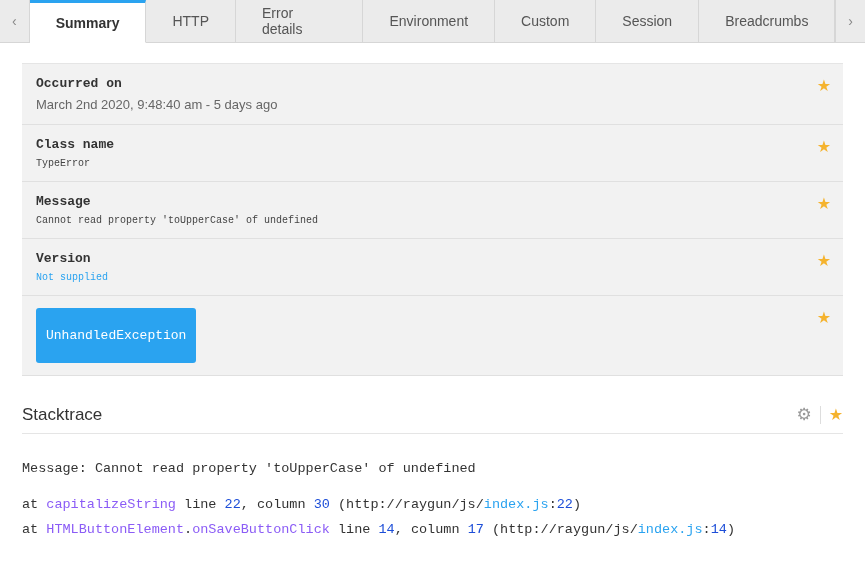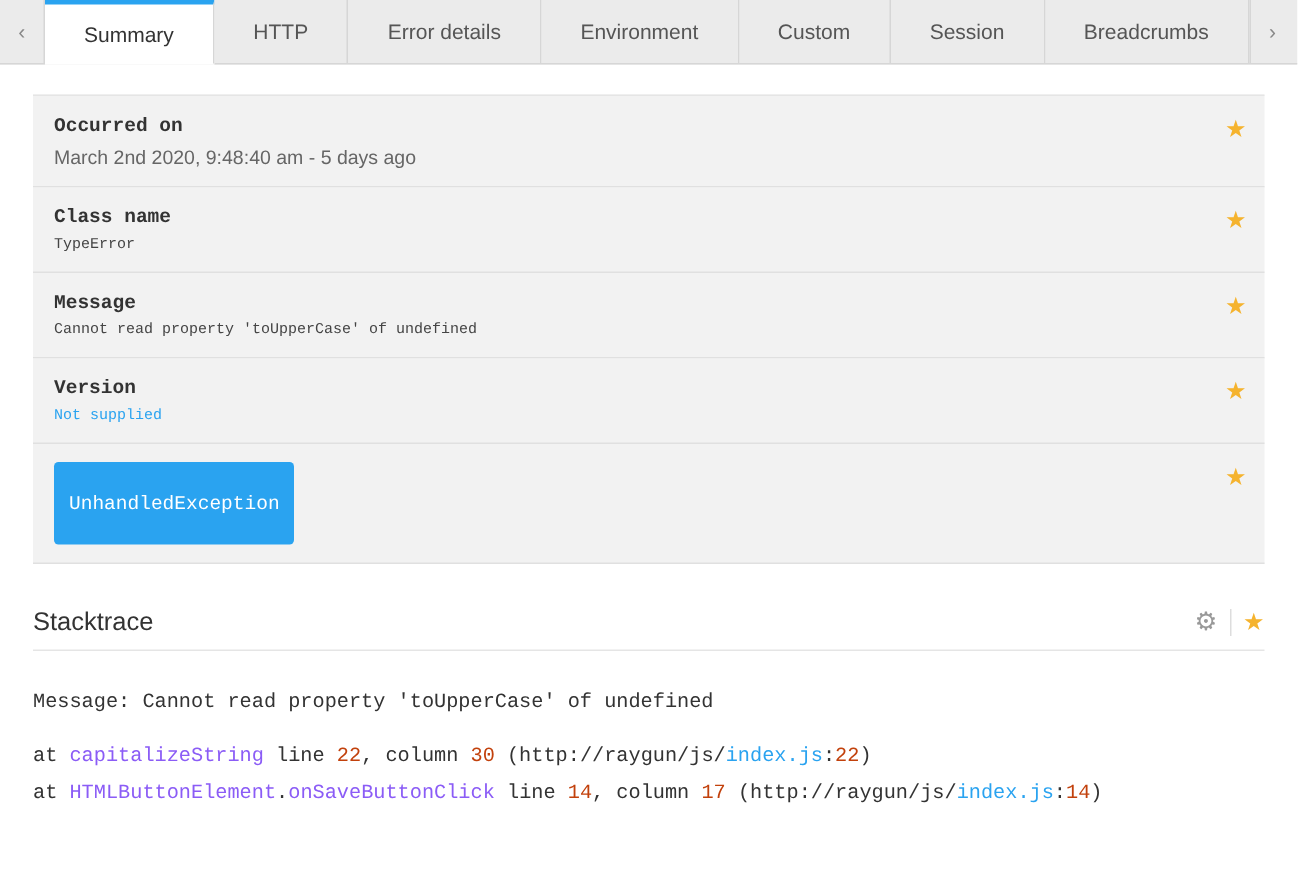--- a/index.html
+++ b/index.html
@@ -2,21 +2,21 @@
 <html><head>
 <meta charset="utf-8">
 <style>
 * { box-sizing: border-box; margin: 0; padding: 0; }
 body { font-family: -apple-system, BlinkMacSystemFont, "Segoe UI", Helvetica, Arial, sans-serif; font-size: 13px; color: #333; background: #fff; width: 865px; }
 
 .tabs-container { display: flex; align-items: stretch; border-bottom: 1px solid #d6d6d6; background: #ebebeb; height: 43px; }
 .tab-arrow { width: 30px; display: flex; align-items: center; justify-content: center; background: #ebebeb; border-right: 1px solid #d6d6d6; cursor: pointer; color: #888; font-size: 14px; }
 .tab-arrow.right { border-right: none; border-left: 1px solid #d6d6d6; }
 .tab { padding: 0 26px; display: flex; align-items: center; border-right: 1px solid #d6d6d6; cursor: pointer; color: #555; font-size: 14px; background: #ebebeb; }
-.tab.active { background: #fff; border-top: 3px solid #2aa3f0; border-bottom: 1px solid #fff; margin-bottom: -1px; color: #333; font-weight: 400; justify-content: flex-end; }
+.tab.active { background: #fff; border-top: 3px solid #2aa3f0; border-bottom: 1px solid #fff; margin-bottom: -1px; color: #333; font-weight: 700; justify-content: flex-end; }
 
 .content { padding: 20px 22px; }
 .section-title { font-size: 17px; font-weight: 500; color: #333; margin-bottom: 16px; }
 .section-header-row { display: flex; align-items: center; justify-content: space-between; border-bottom: 1px solid #e5e5e5; padding-bottom: 8px; margin-bottom: 0; }
 .section-header-row .section-title { margin-bottom: 0; }
 
 .info-box { background: #f2f2f2; border-bottom: 1px solid #e0e0e0; padding: 12px 14px; position: relative; }
 .info-box:first-of-type { border-top: 1px solid #e5e5e5; }
 .info-label { font-family: "Courier New", Courier, monospace; font-weight: bold; font-size: 13px; color: #333; margin-bottom: 6px; }
 .info-value { font-family: "Courier New", Courier, monospace; font-size: 10px; color: #444; }
@@ -29,21 +29,21 @@
 
 .stacktrace-section { margin-top: 28px; }
 .stacktrace-actions { display: flex; align-items: center; gap: 8px; }
 .gear { color: #999; font-size: 17px; cursor: pointer; }
 .divider { width: 1px; height: 18px; background: #ddd; }
 .star-inline { color: #f5b32e; font-size: 16px; cursor: pointer; }
 
 .stacktrace-body { margin-top: 22px; font-family: "Courier New", Courier, monospace; font-size: 13.5px; line-height: 1.9; color: #333; }
 .st-line { white-space: nowrap; }
 .st-method { color: #8b5cf6; }
-.st-num { color: #c2410c; }
+.st-num { color: #1d4ed8; }
 .st-path { color: #333; }
 .st-file { color: #2aa3f0; }
 </style>
 </head>
 <body>
 
 <div class="tabs-container">
   <div class="tab-arrow">
     <span>‹</span>
   </div>

